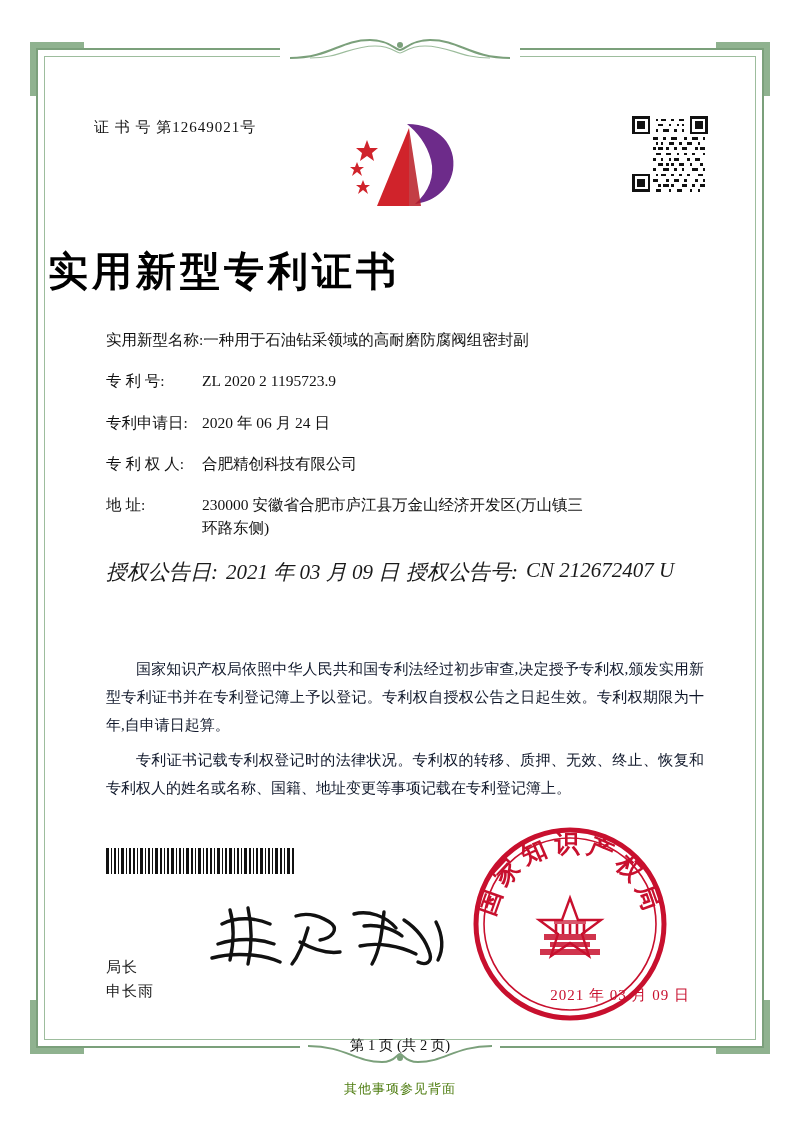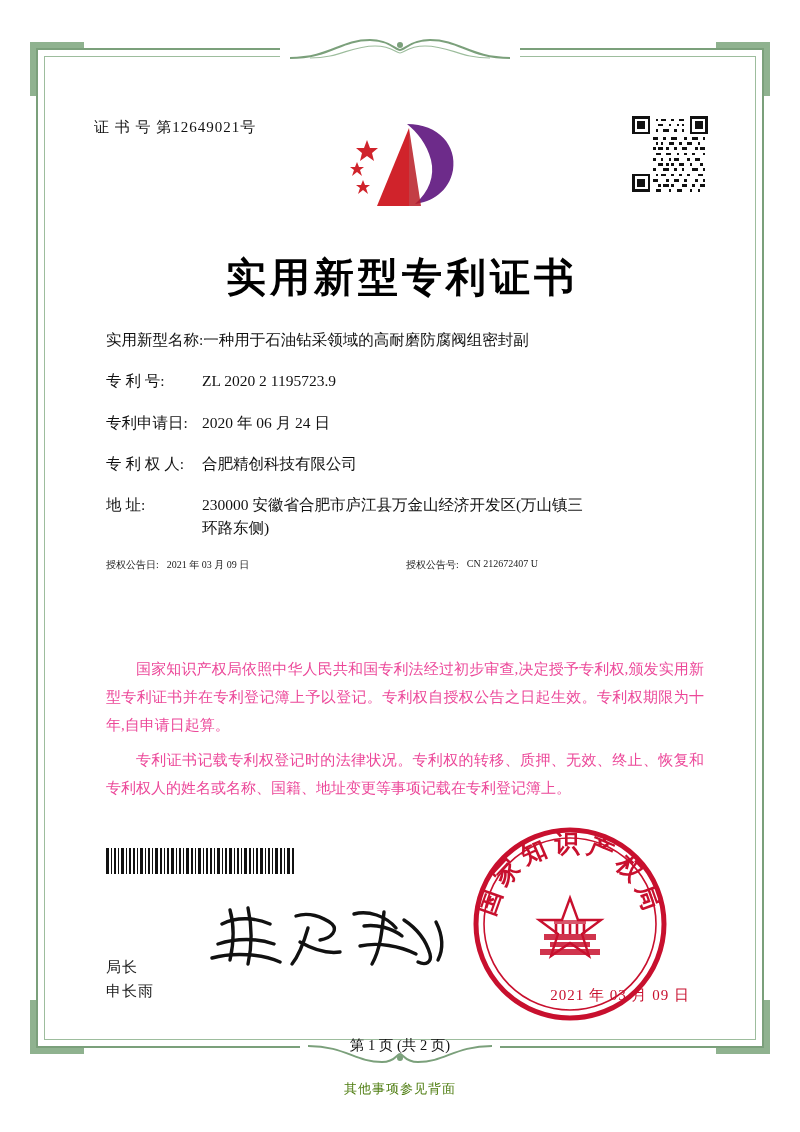--- a/index.html
+++ b/index.html
@@ -106,27 +106,25 @@
     transform: translateX(-50%);
     width: 130px;
     height: 100px;
   }
 
   .title {
     position: absolute;
     left: 4px;
     right: 0;
     top: 188px;
-    text-align: center;
     font-size: 40px;
     font-weight: bold;
     letter-spacing: 4px;
     font-family: "DejaVu Serif", "Liberation Serif", serif;
     color: #000;
-    margin-top: 6px;
   }
 
   .fields {
     position: absolute;
     left: 62px;
     right: 52px;
     top: 272px;
   }
   .field-row {
     display: flex;
@@ -143,39 +141,40 @@
   }
   .field-value {
     flex: 1 1 auto;
     color: #111;
   }
   .field-value .l2 { display: block; }
 
   .row-split {
     display: flex;
     align-items: flex-start;
-    font-size: 10px;
+    font-size: 21px;
+    font-style: italic;
   }
   .row-split .half {
     display: flex;
     align-items: flex-start;
   }
   .row-split .half.first { flex: 0 0 300px; }
   .row-split .lbl { white-space: nowrap; margin-right: 8px; }
   .row-split .val { white-space: nowrap; }
 
   .paragraphs {
     position: absolute;
     left: 62px;
     right: 52px;
     top: 600px;
     font-size: 15px;
     line-height: 1.85;
     text-align: justify;
-    color: #ec4899;
+    color: #0f172a;
   }
   .paragraphs p {
     margin: 0 0 8px 0;
     text-indent: 2em;
   }
 
   
   .barcode {
     position: absolute;
     left: 62px;

